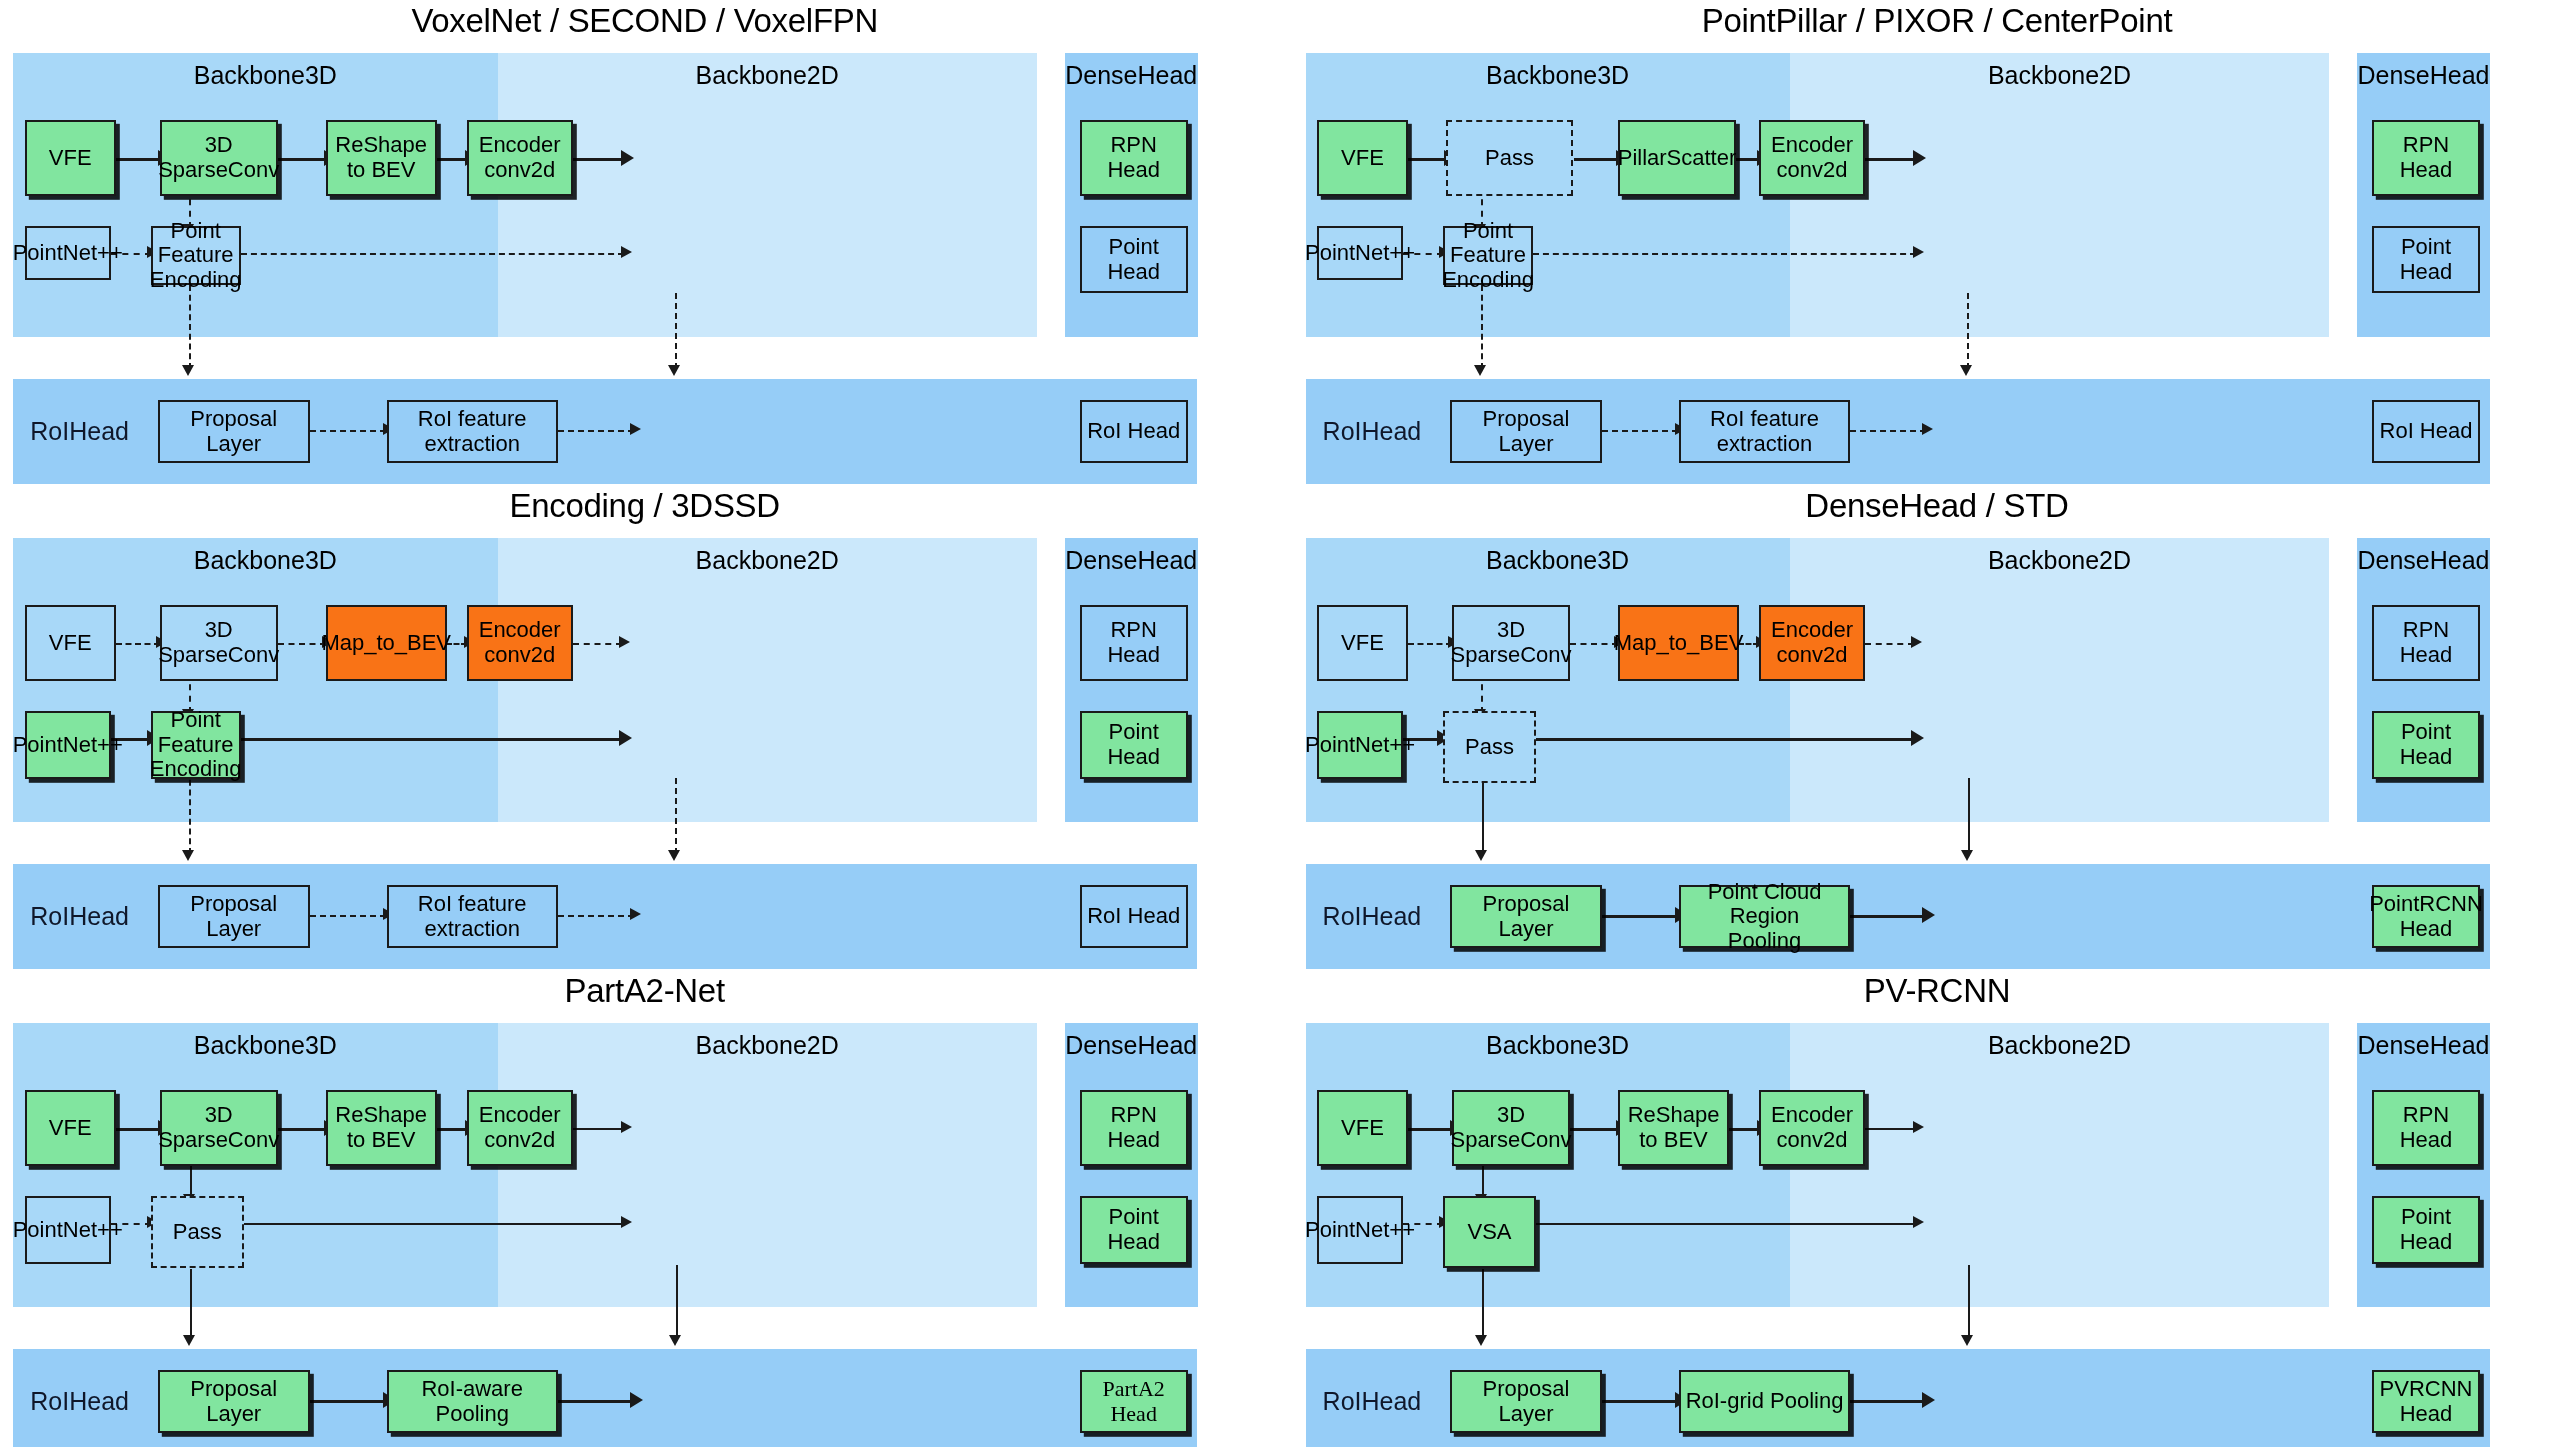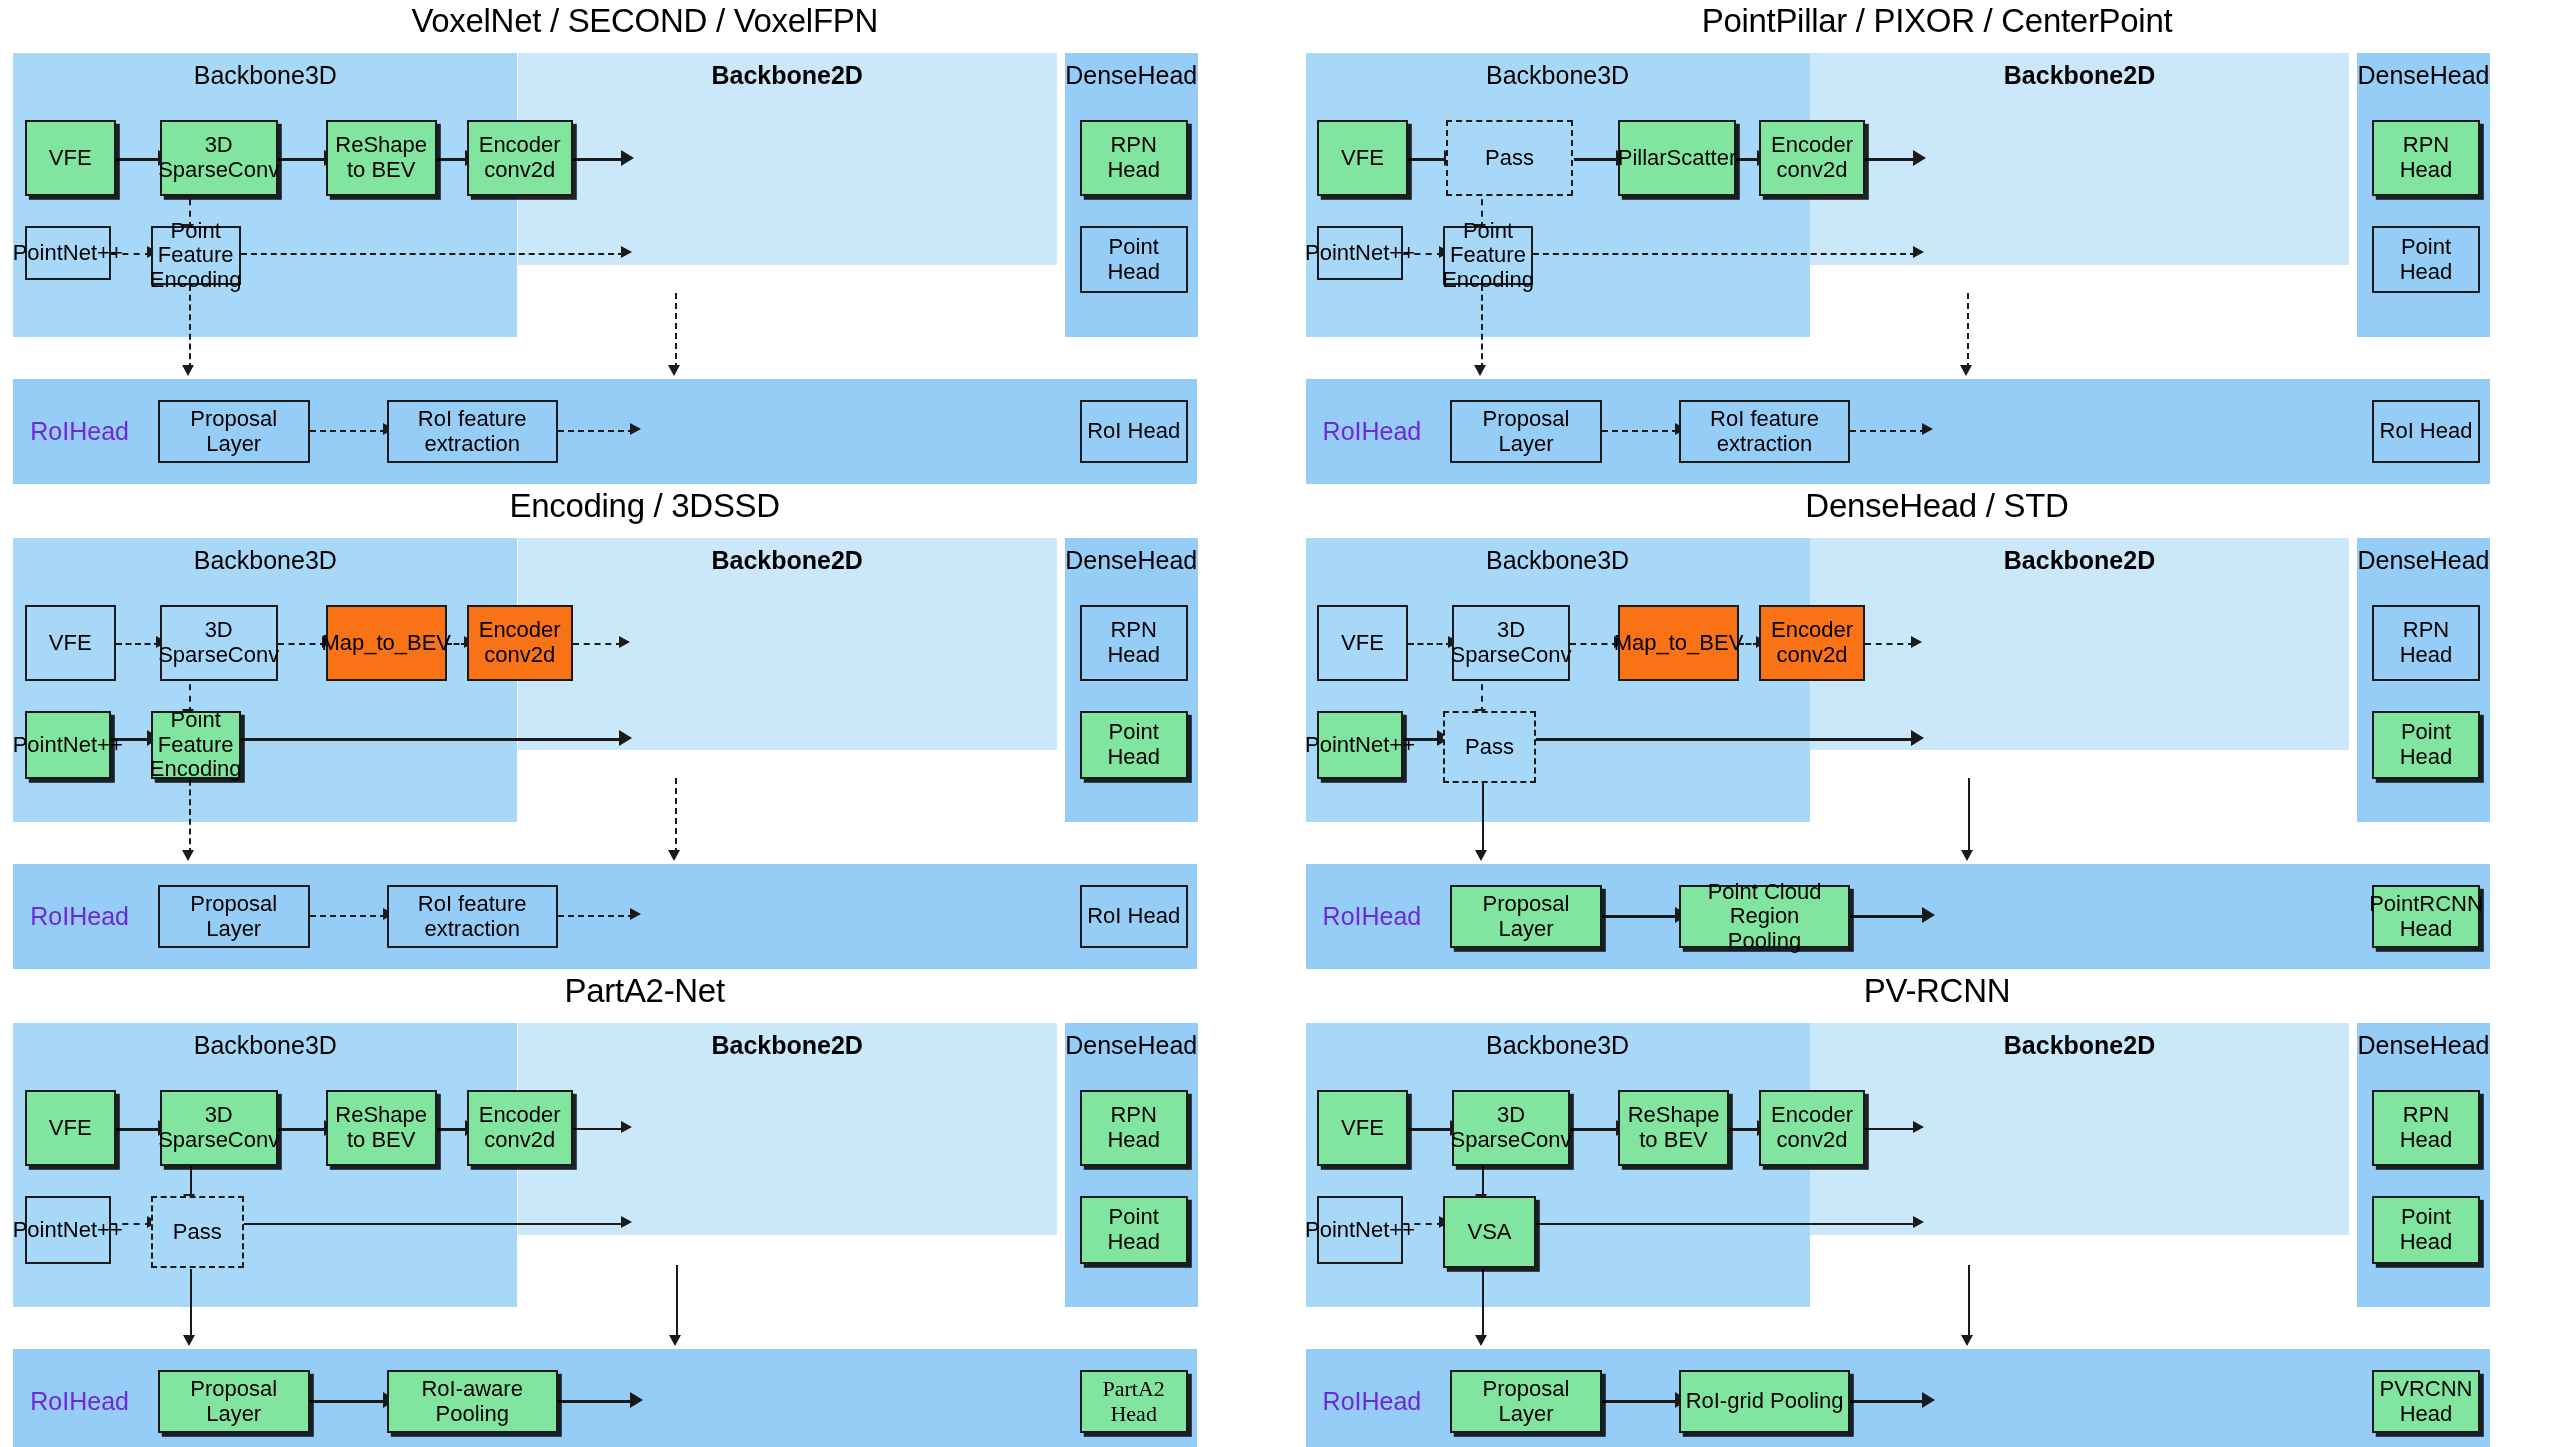--- a/index.html
+++ b/index.html
@@ -10,30 +10,30 @@
   
   .panel{position:absolute;width:1278px;height:482px;}
   .panel-title{
     position:absolute;left:0;top:1.9px;width:100%;text-align:center;
     font-size:33px;color:#000;letter-spacing:-0.3px;white-space:nowrap;
   }
 
   
   .band{position:absolute;}
   .band-b3d{left:7.6px;  top:53px; width:504px; height:284px; background:#a8d8f8;}
-  .band-b2d{left:512px;top:53px; width:539px; height:212px; background:#cbe8fb;font-weight:bold;}
+  .band-b2d{left:492px;top:53px; width:539px; height:284px; background:#cbe8fb;}
   .band-dh { left:1059px;top:53px;width:133px;height:284px; background:#96cdf7;}
   .band-roi{left:7.6px;  top:379px;width:1184px;height:105px;background:#96cdf7;}
 
   .band-label{
     position:absolute;top:7.6px;width:100%;text-align:center;
     font-size:25px;color:#000;white-space:nowrap;
   }
   .roi-label{
-    position:absolute;left:17px;top:38px;font-size:25px;color:#6d28d9;white-space:nowrap;
+    position:absolute;left:17px;top:38px;font-size:25px;color:#0f172a;white-space:nowrap;
   }
 
   
   .node{
     position:absolute;box-sizing:border-box;
     border:2.9px solid #1a1a1a;
     display:flex;align-items:center;justify-content:center;
     text-align:center;font-size:22px;line-height:1.12;color:#000;
     padding:1.9px 2.9px;
   }

